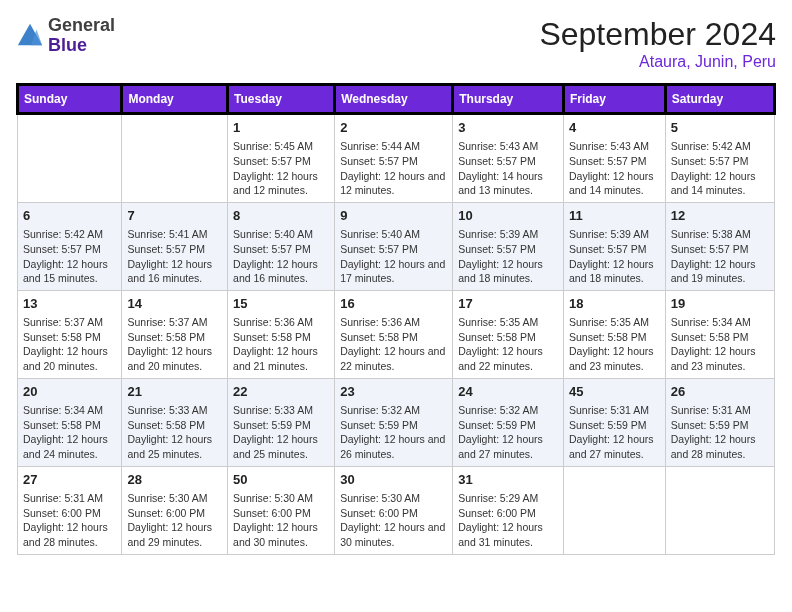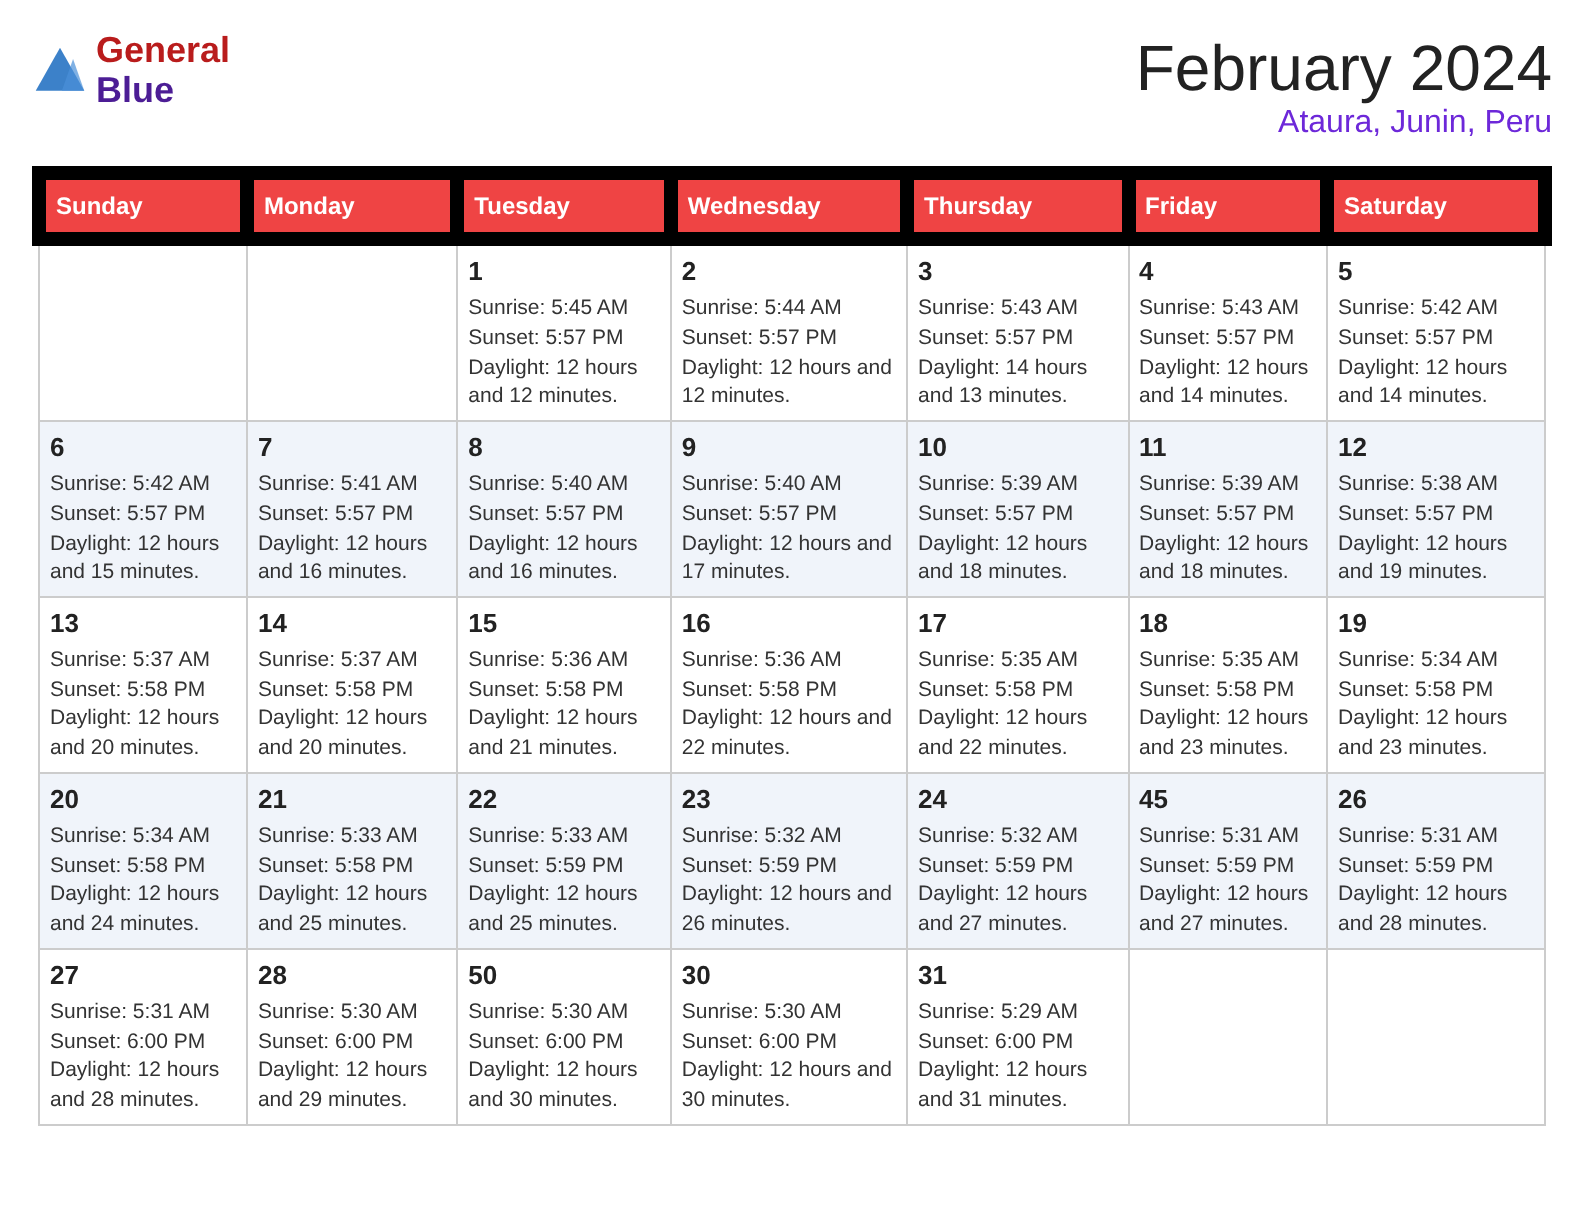--- a/index.html
+++ b/index.html
@@ -19,21 +19,21 @@
     .logo {
       display: flex;
       align-items: center;
       gap: 4px;
     }
     .logo-text {
       font-size: 18px;
       font-weight: bold;
       line-height: 1.1;
     }
-    .logo-general { color: #b91c1c; }
+    .logo-general { color: #404040; }
     .logo-blue { color: #4c1d95; }
     .logo-icon {
       width: 28px;
       height: 28px;
     }
     .title-block {
       text-align: right;
     }
     .main-title {
       font-size: 32px;
@@ -43,27 +43,27 @@
     .subtitle {
       font-size: 16px;
       color: #6d28d9;
     }
     table {
       width: 100%;
       border-collapse: collapse;
       font-size: 11px;
     }
     thead tr th {
-      background: #ef4444;
+      background: #6d28d9;
       color: #fff;
       padding: 6px 5px;
       text-align: left;
       font-size: 12px;
       font-weight: bold;
-      border: 7px solid #000000;
+      border: 3px solid #000000;
     }
     tbody tr td {
       border: 1px solid #ccc;
       vertical-align: top;
       padding: 4px 5px;
       min-height: 70px;
       color: #333;
       line-height: 1.4;
     }
     tbody tr:nth-child(odd) td {
@@ -95,21 +95,21 @@
     <svg class="logo-icon" viewBox="0 0 30 30" xmlns="http://www.w3.org/2000/svg">
       <polygon points="15,2 28,25 2,25" fill="#1a6bbf" opacity="0.85"></polygon>
       <polygon points="22,8 28,25 16,25" fill="#4a90d9" opacity="0.7"></polygon>
     </svg>
     <div class="logo-text">
       <span class="logo-general">General</span><br>
       <span class="logo-blue">Blue</span>
     </div>
   </div>
   <div class="title-block">
-    <div class="main-title">February 2024</div>
+    <div class="main-title">September 2024</div>
     <div class="subtitle">Ataura, Junin, Peru</div>
   </div>
 </div>
 
 <table>
   <thead>
     <tr id="header-row">
         <th>Sunday</th>
         <th>Monday</th>
         <th>Tuesday</th>

